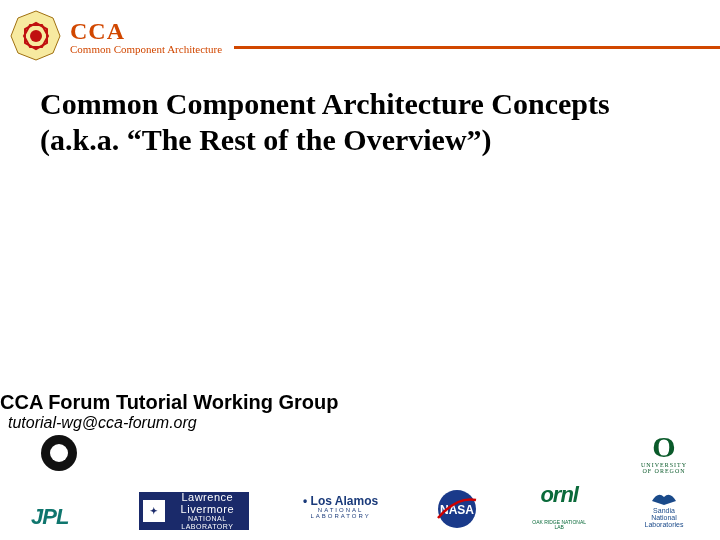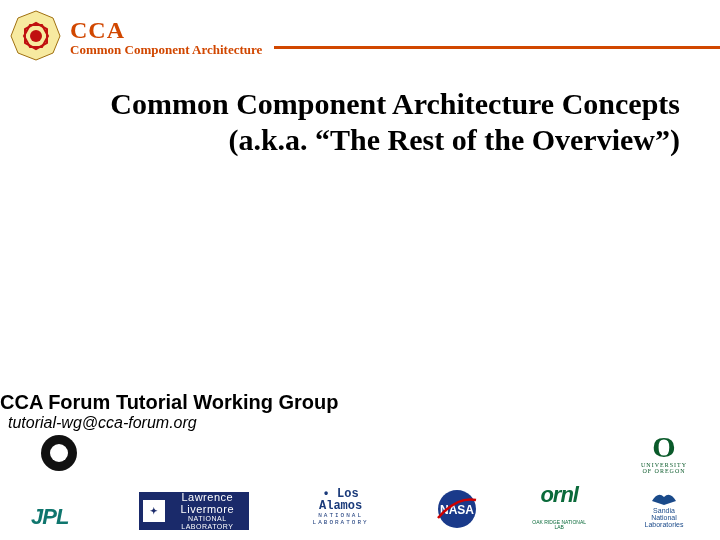--- a/index.html
+++ b/index.html
@@ -28,35 +28,35 @@
   }
   .cca-acronym {
     color: #d14700;
     font-size: 24px;
     font-weight: bold;
     line-height: 1;
     letter-spacing: 1px;
   }
   .cca-full {
     color: #d14700;
-    font-size: 13px;
-    font-weight: bold;
+    font-size: 11px;
+    font-weight: normal;
     line-height: 1.2;
   }
   .header-line {
     flex: 1;
     height: 3px;
     background: #d14700;
     margin-left: 12px;
     margin-top: 18px;
     margin-right: 0;
   }
   .title {
     margin: 18px 40px 0 40px;
-    text-align: right;
+    text-align: left;
     font-size: 30px;
     font-weight: bold;
     color: #000;
     line-height: 1.2;
   }
   .footer-text {
     position: absolute;
     bottom: 108px;
     left: 0;
     right: 0;
@@ -119,21 +119,21 @@
   }
   .llnl .sq {
     width:22px; height:22px; background:#fff; margin-right:5px; flex-shrink:0;
     display:flex; align-items:center; justify-content:center;
     font-size:9px; color:#1a2a6a; font-weight:bold;
   }
   .llnl-text { line-height:1.1; }
   .llnl-big { font-size:11px; letter-spacing:0.5px; }
   .llnl-small { font-size:7px; letter-spacing:0.5px; }
   .lanl {
-    width: 86px; color:#1a3a7a; font-family:Liberation Mono, monospace;
+    width: 86px; color:#1a3a7a; font-family:Liberation Sans, sans-serif;
   }
   .lanl-main { font-size:12px; font-weight:bold; line-height:1; }
   .lanl-sub { font-size:6px; letter-spacing:2px; }
   .nasa {
     width: 50px; height:42px;
   }
   .ornl {
     width: 56px; color:#0a6a3a; font-family:Arial,sans-serif;justify-content:space-between;
   }
   .ornl-main {font-size:22px; font-weight:bold; font-style:italic; letter-spacing:-1px; line-height:1;}

